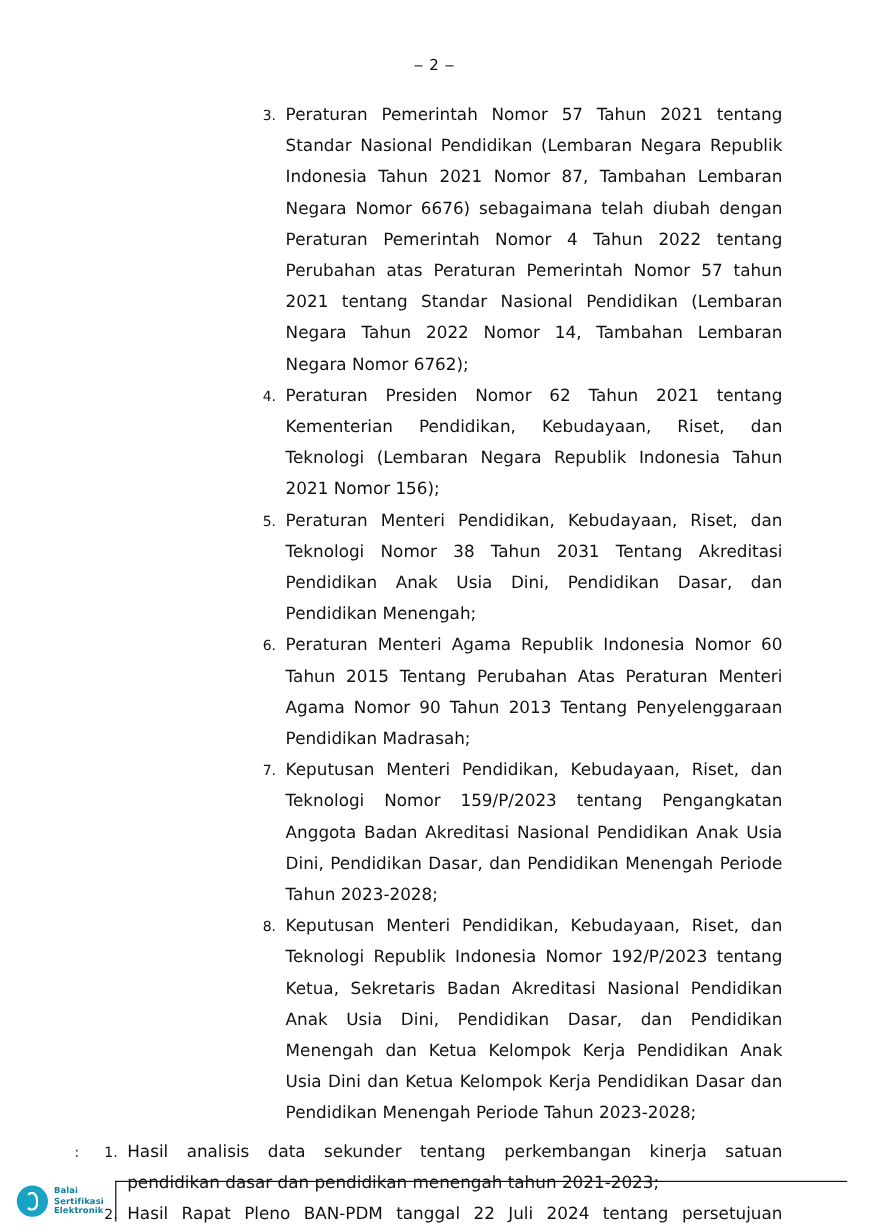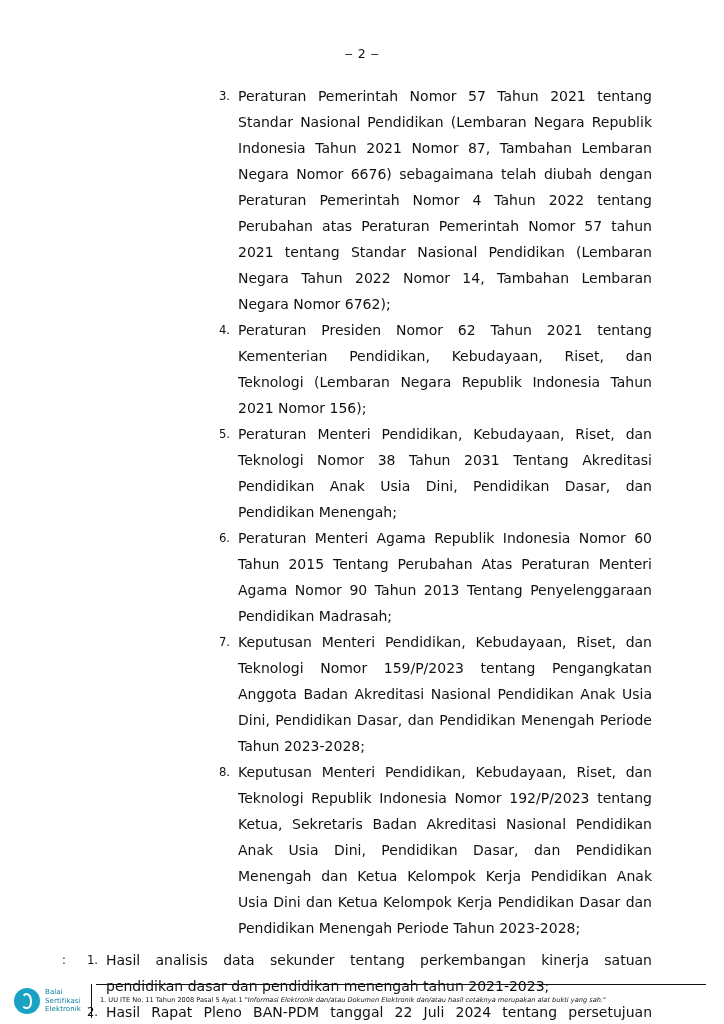--- a/index.html
+++ b/index.html
@@ -124,21 +124,21 @@
     border-radius: 50% 50% 45% 45%;
     box-sizing: border-box;
     border-left-color: transparent;
   }
   .bsre-text {
     margin-left: 5px;
     line-height: 8.6px;
   }
   .bsre-text div {
     font-size: 7px;
-    font-weight: normal;
+    font-weight: bold;
     color: #0f7fa0;
     letter-spacing: 0.1px;
   }
   .footer-sep {
     width: 1px;
     align-self: stretch;
     background: #111;
     margin: 6px 8px 6px 10px;
   }
   .footer-notes {
@@ -225,17 +225,16 @@
       <div class="bsre-logo"></div>
       <div class="bsre-text">
         <div>Balai</div>
         <div>Sertifikasi</div>
         <div>Elektronik</div>
       </div>
     </div>
     <div class="footer-sep"></div>
     <div class="footer-notes">
       <div class="footer-top-rule"></div>
-      <div><span>1. UU ITE No. 11 Tahun 2008 Pasal 5 Ayat 1 </span><i>"Informasi Elektronik dan/atau Dokumen Elektronik dan/atau hasil cetaknya merupakan alat bukti yang sah."</i></div>
     </div>
   </div>
 
 </div>
 
 </body></html>

